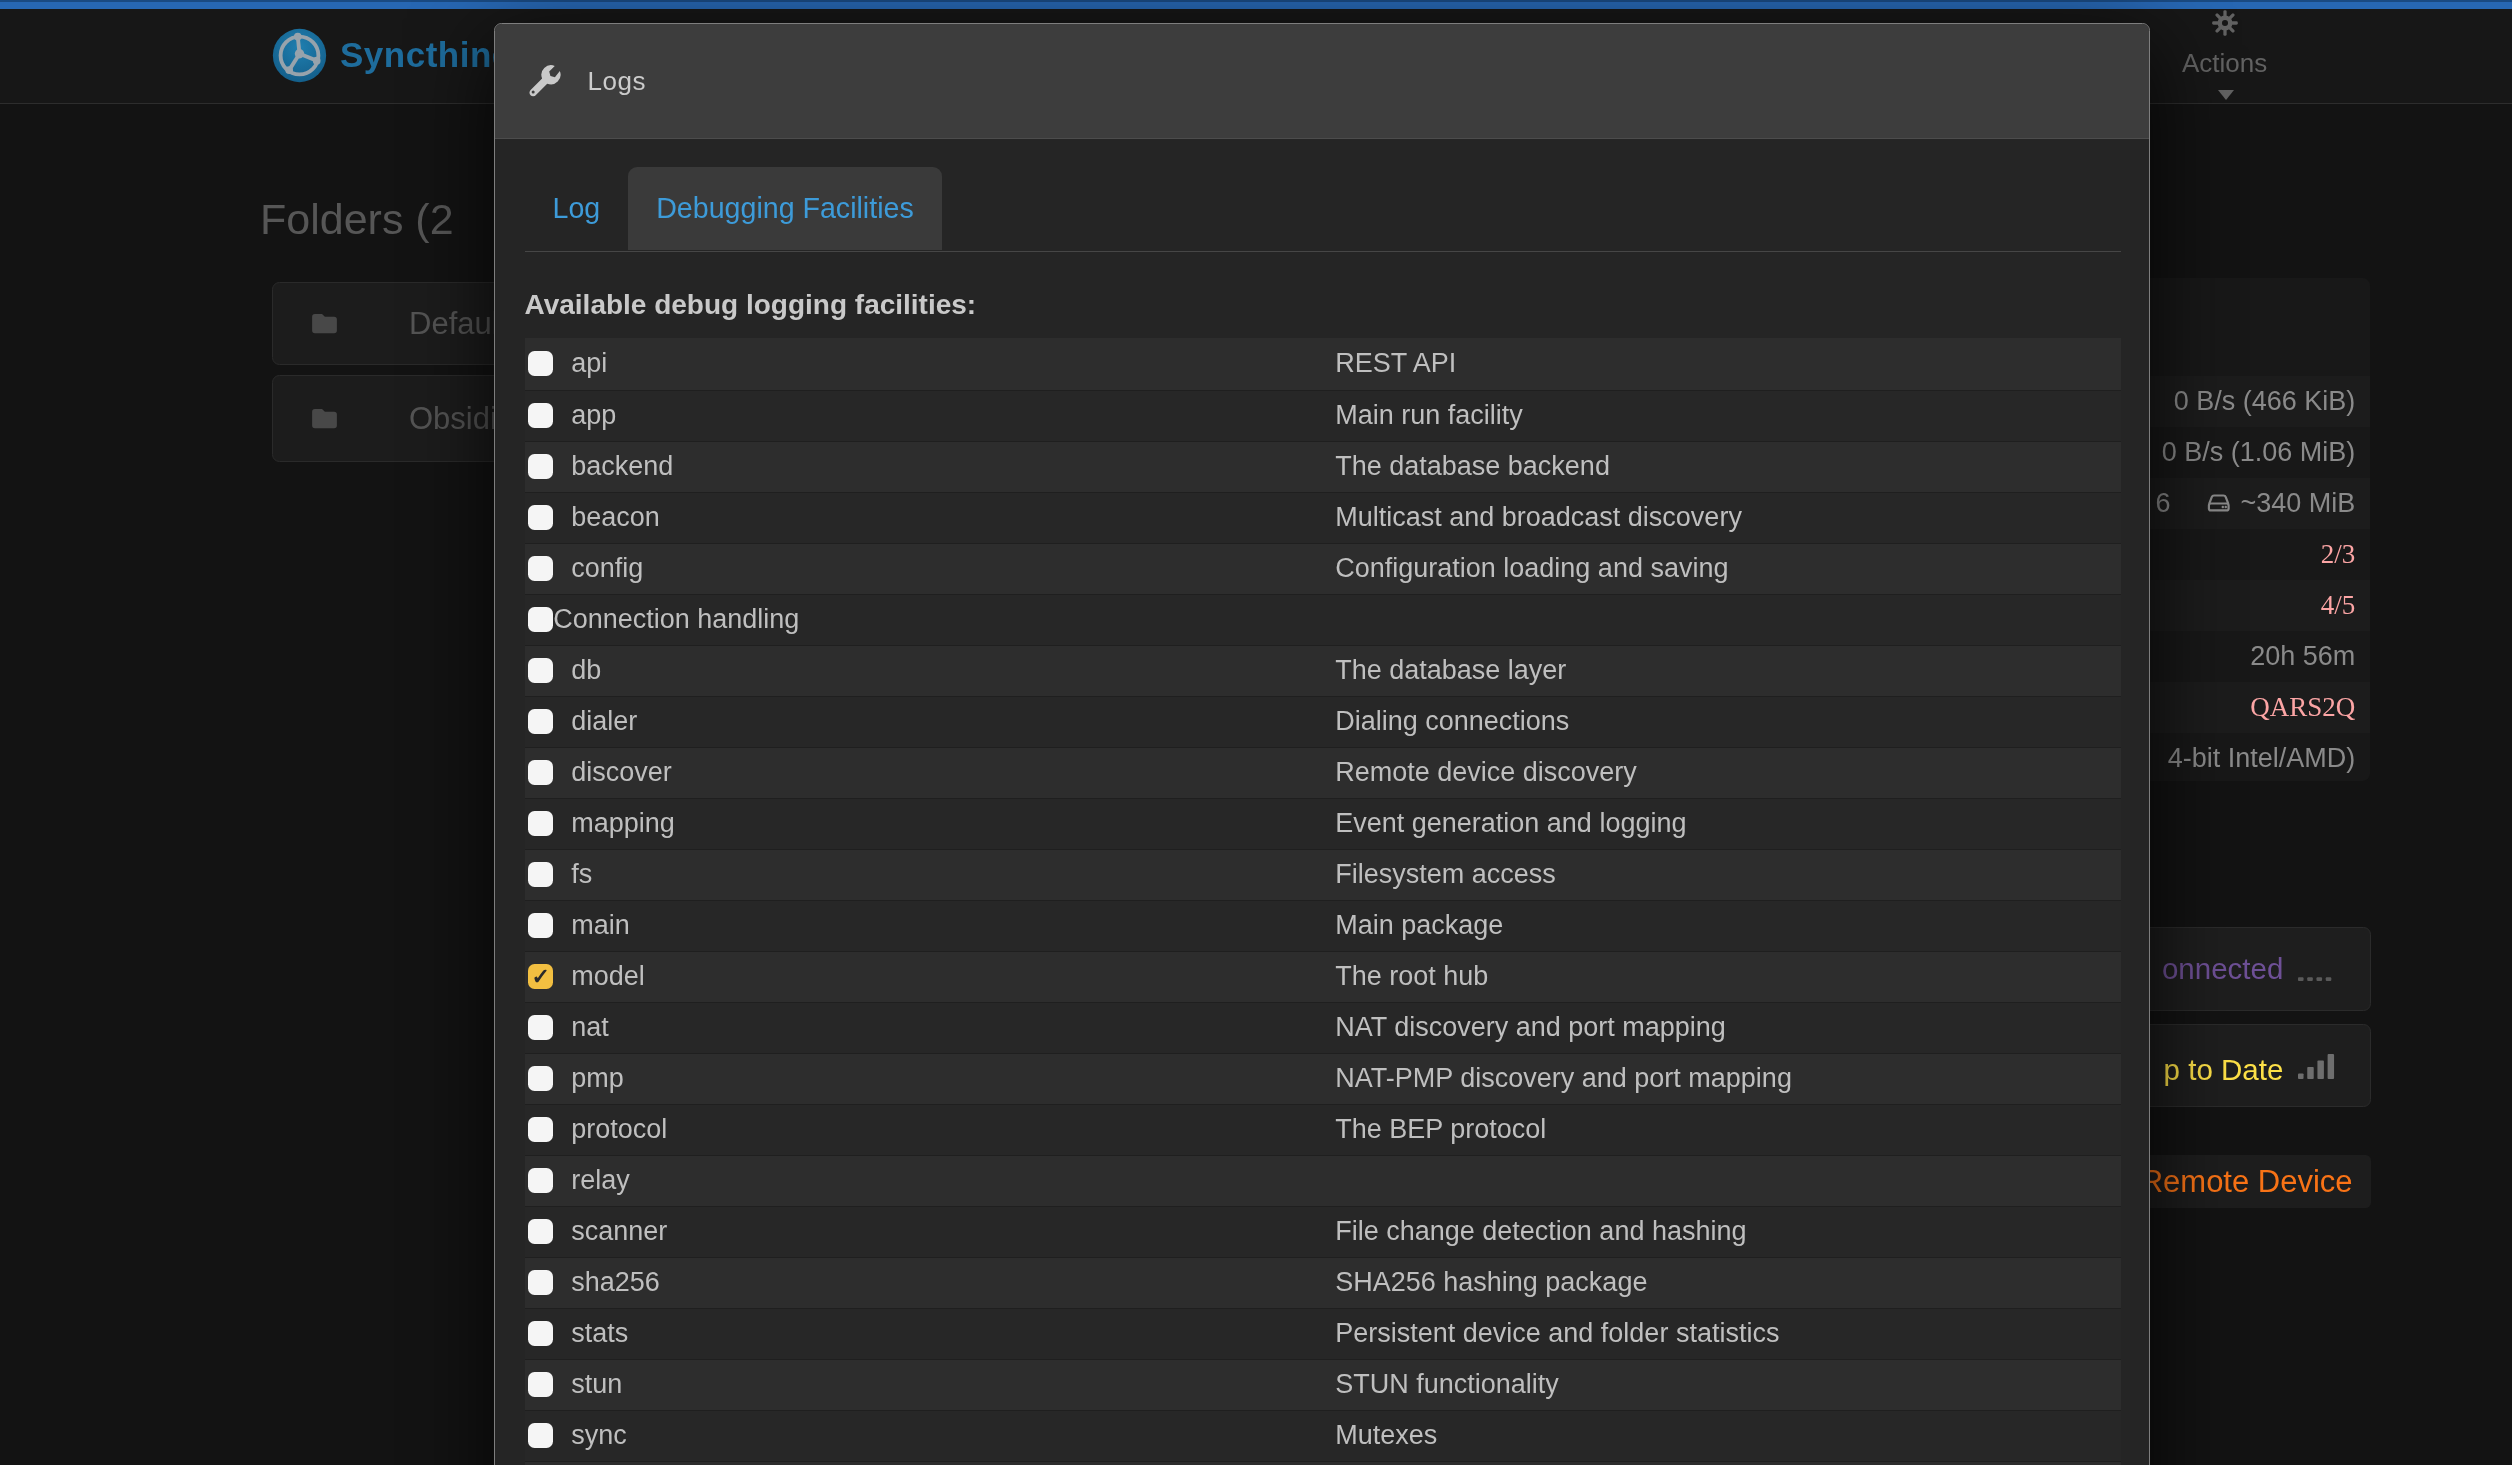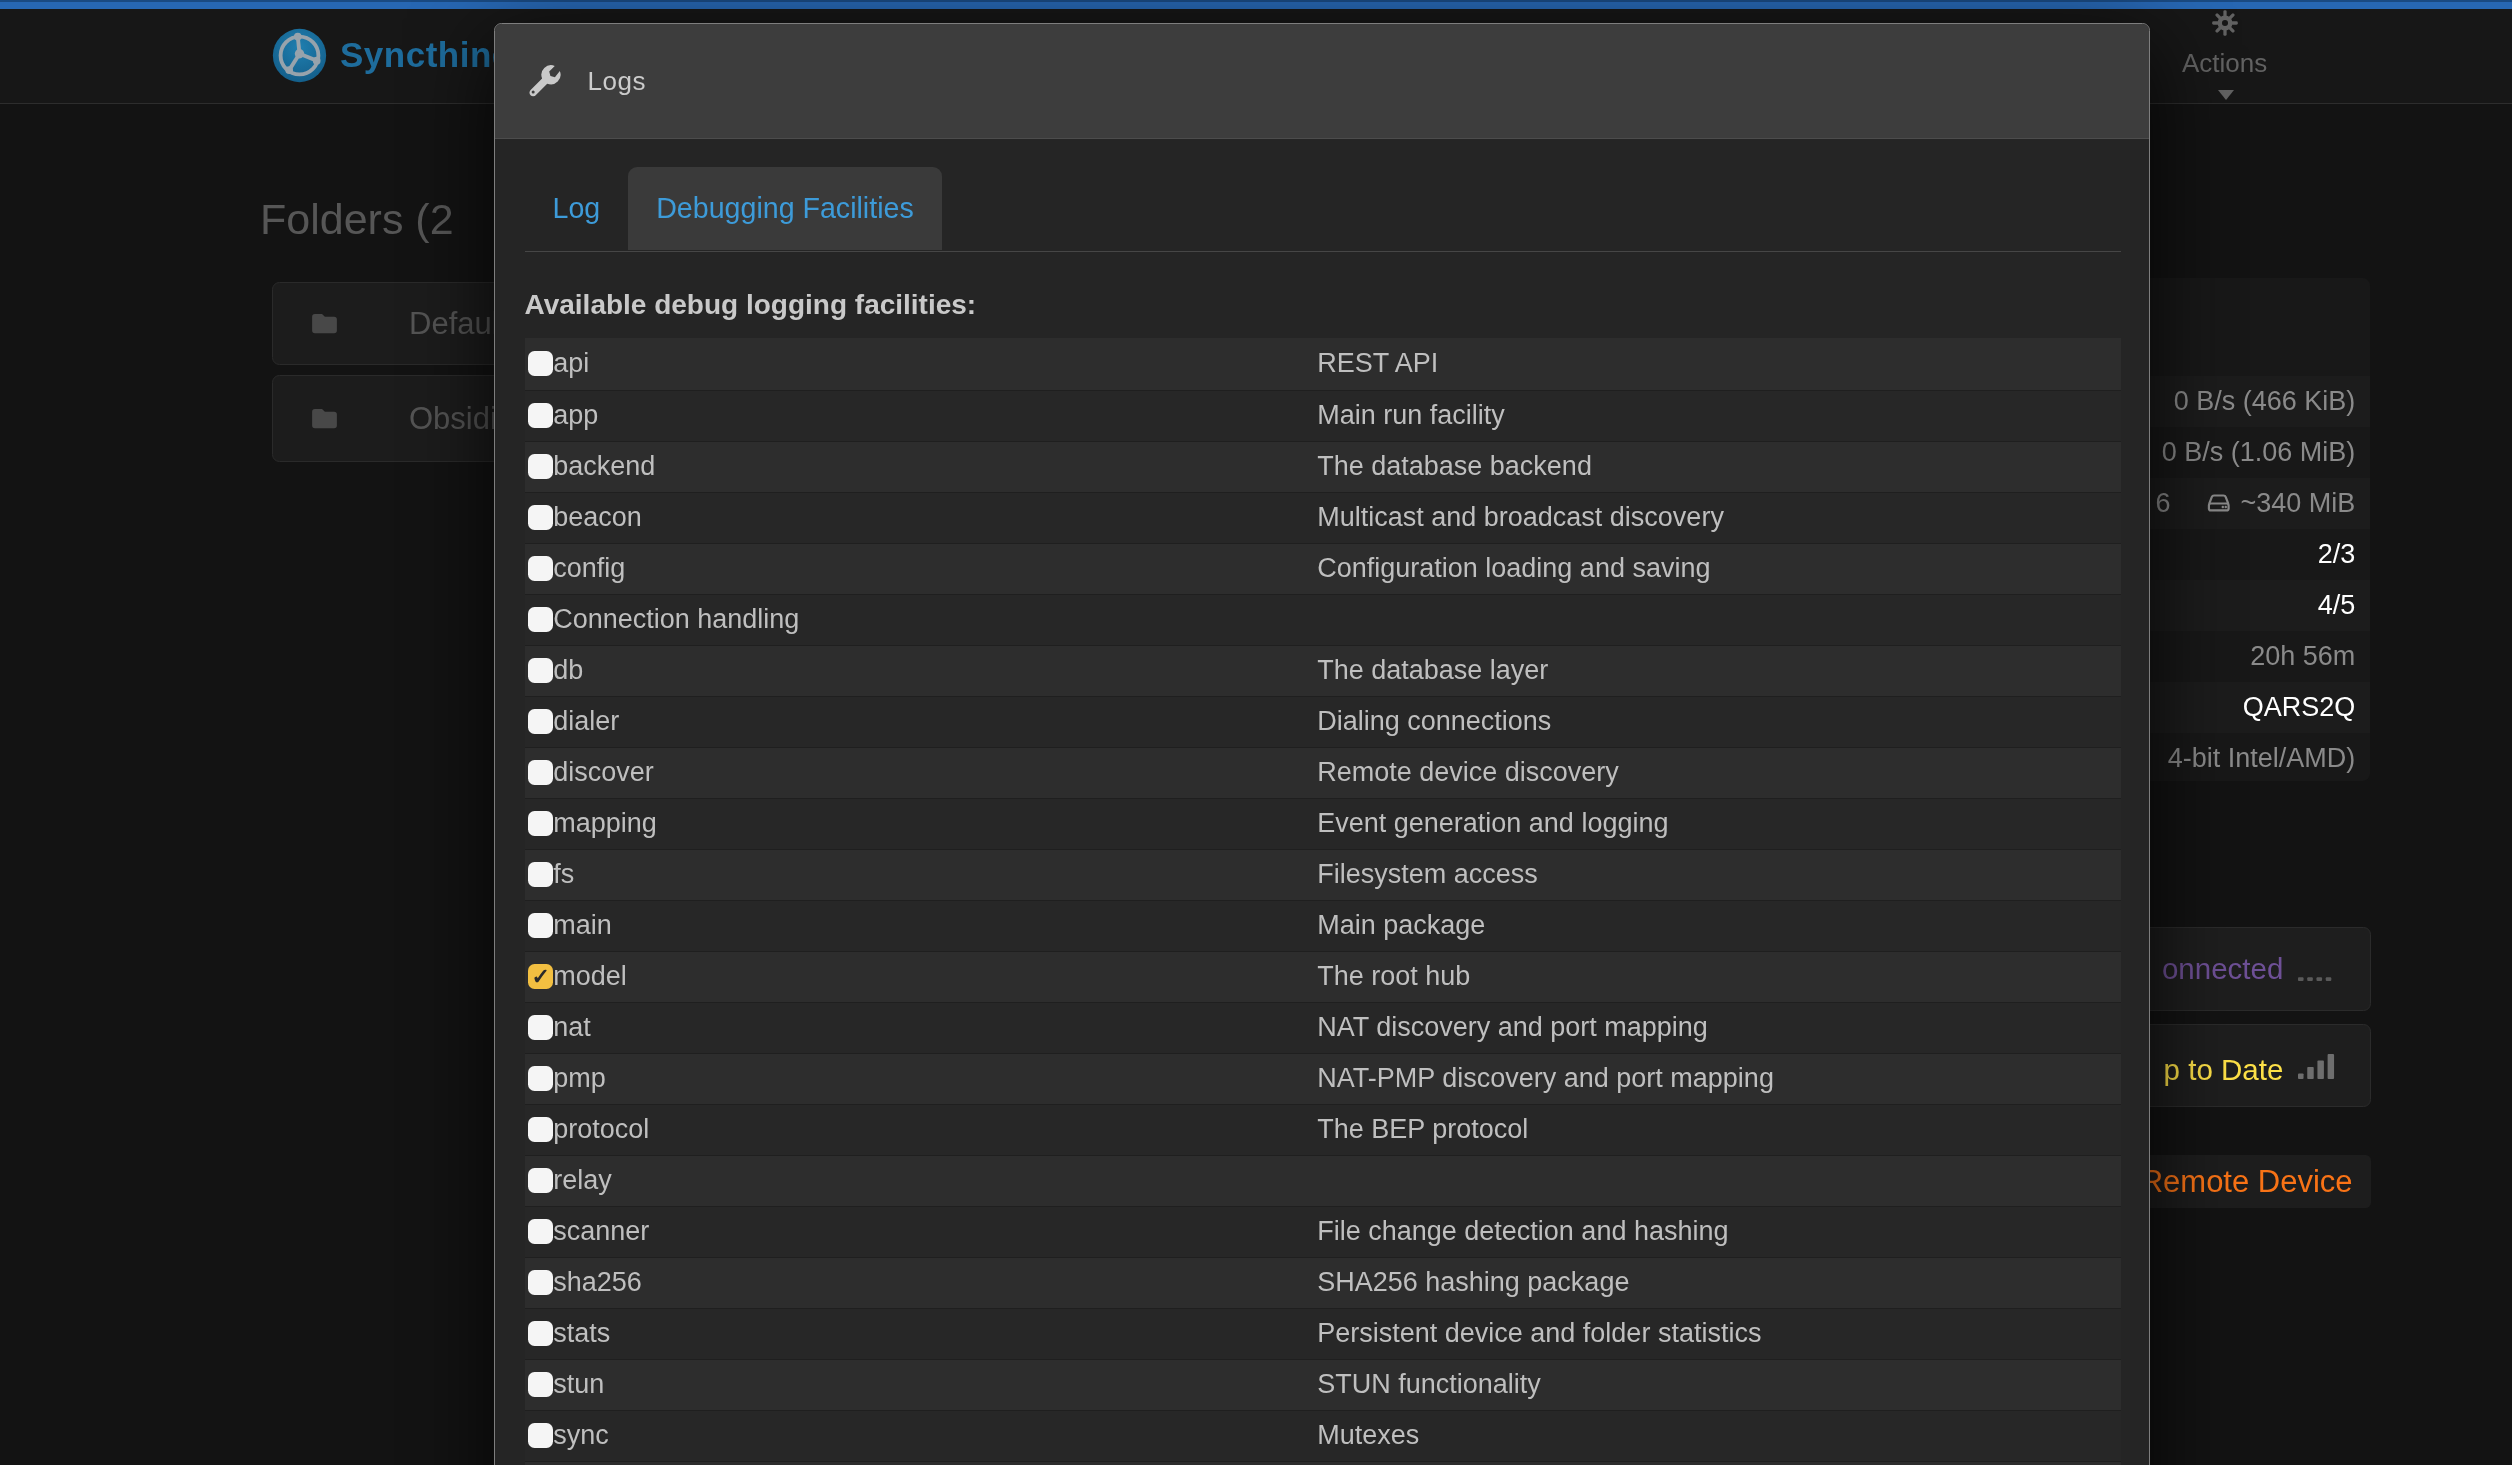--- a/index.html
+++ b/index.html
@@ -23,21 +23,21 @@
   .folder-card.fc2{top:375px;height:87px;}
   .folder-card svg{width:33px;height:33px;margin-left:35px;}
   .folder-label{color:#545454;font-size:31px;margin-left:68px;}
 
   
   .stats-panel{position:absolute;left:2101px;top:278px;width:269px;height:503px;background:#181818;border-radius:7.4px;overflow:hidden;}
   .stats-rows{position:absolute;left:0;top:98px;width:269px;}
   .stat-row{height:51px;line-height:51px;text-align:right;padding-right:14.7px;font-size:27px;white-space:nowrap;}
   .stat-row:nth-child(odd){background:#1c1c1c;}
   .stat-row .muted{color:#8a8a8a;}
-  .stat-row .blue{color:#ffffff;}
+  .stat-row .blue{color:#fca5a5;font-family:Liberation Serif, serif;}
   .stat-row .pre{color:#8a8a8a;margin-right:33px;}
   .hdd{width:29.5px;height:29.5px;vertical-align:-5.5px;margin-right:7.4px;}
 
   .dev-card{position:absolute;left:2101px;width:270px;background:#1e1e1e;border:0.9px solid #2b2b2b;border-radius:7.4px;box-sizing:border-box;
             display:flex;align-items:center;justify-content:flex-end;padding-right:35px;}
   .dev-card.dc1{top:927px;height:84px;}
   .dev-card.dc2{top:1024px;height:83px;}
   .dev-label{font-size:29.5px;white-space:nowrap;}
   .dc1 .dev-label{color:#6e5096;}
   .dc2 .dev-label{color:#fde047;margin-top:8px;}
@@ -62,21 +62,21 @@
 
   .ftable{margin-top:16.6px;}
   .frow{display:flex;align-items:center;height:50px;border-top:1.8px solid #1f1f1f;padding-left:3.7px;}
   .frow:first-child{border-top:none;height:52px;}
   .frow:nth-child(odd){background:#2d2d2d;}
   .frow:nth-child(even){background:#272727;}
   .ftable::after{content:"";display:block;height:9.2px;background:#2d2d2d;border-top:1.8px solid #1f1f1f;}
   .cb{width:25px;height:25px;border-radius:6.5px;background:#f5f5f5;flex:0 0 25px;display:flex;align-items:center;justify-content:center;cursor:pointer;}
   .cb.checked{background:#f2bf41;}
   .cb .tick{color:#2a2a2a;font-size:22px;font-weight:bold;line-height:1;}
-  .fname{margin-left:0;width:764px;color:#bfbfbf;font-size:27px;}
+  .fname{margin-left:18px;width:764px;color:#bfbfbf;font-size:27px;}
   .fdesc{color:#bfbfbf;font-size:27px;}
 </style>
 </head>
 <body>
 
 <div class="screen">
 
   <div class="topbar"></div>
 
   <header class="navbar">

